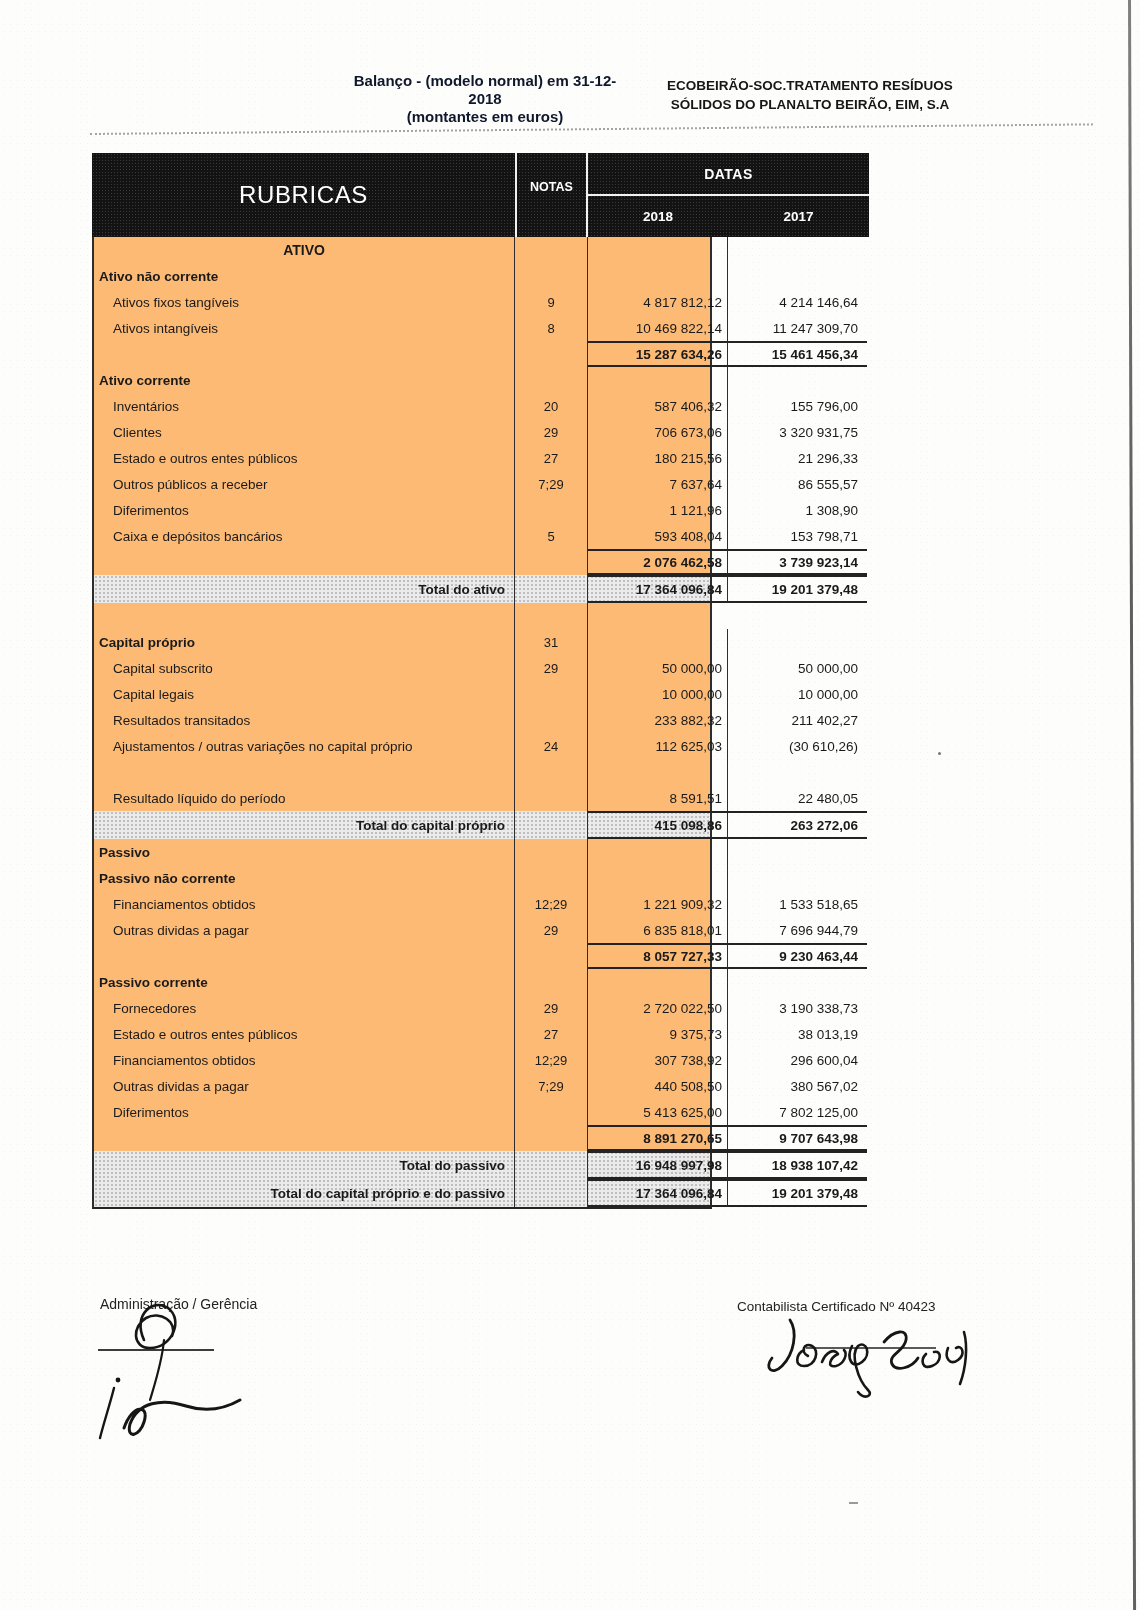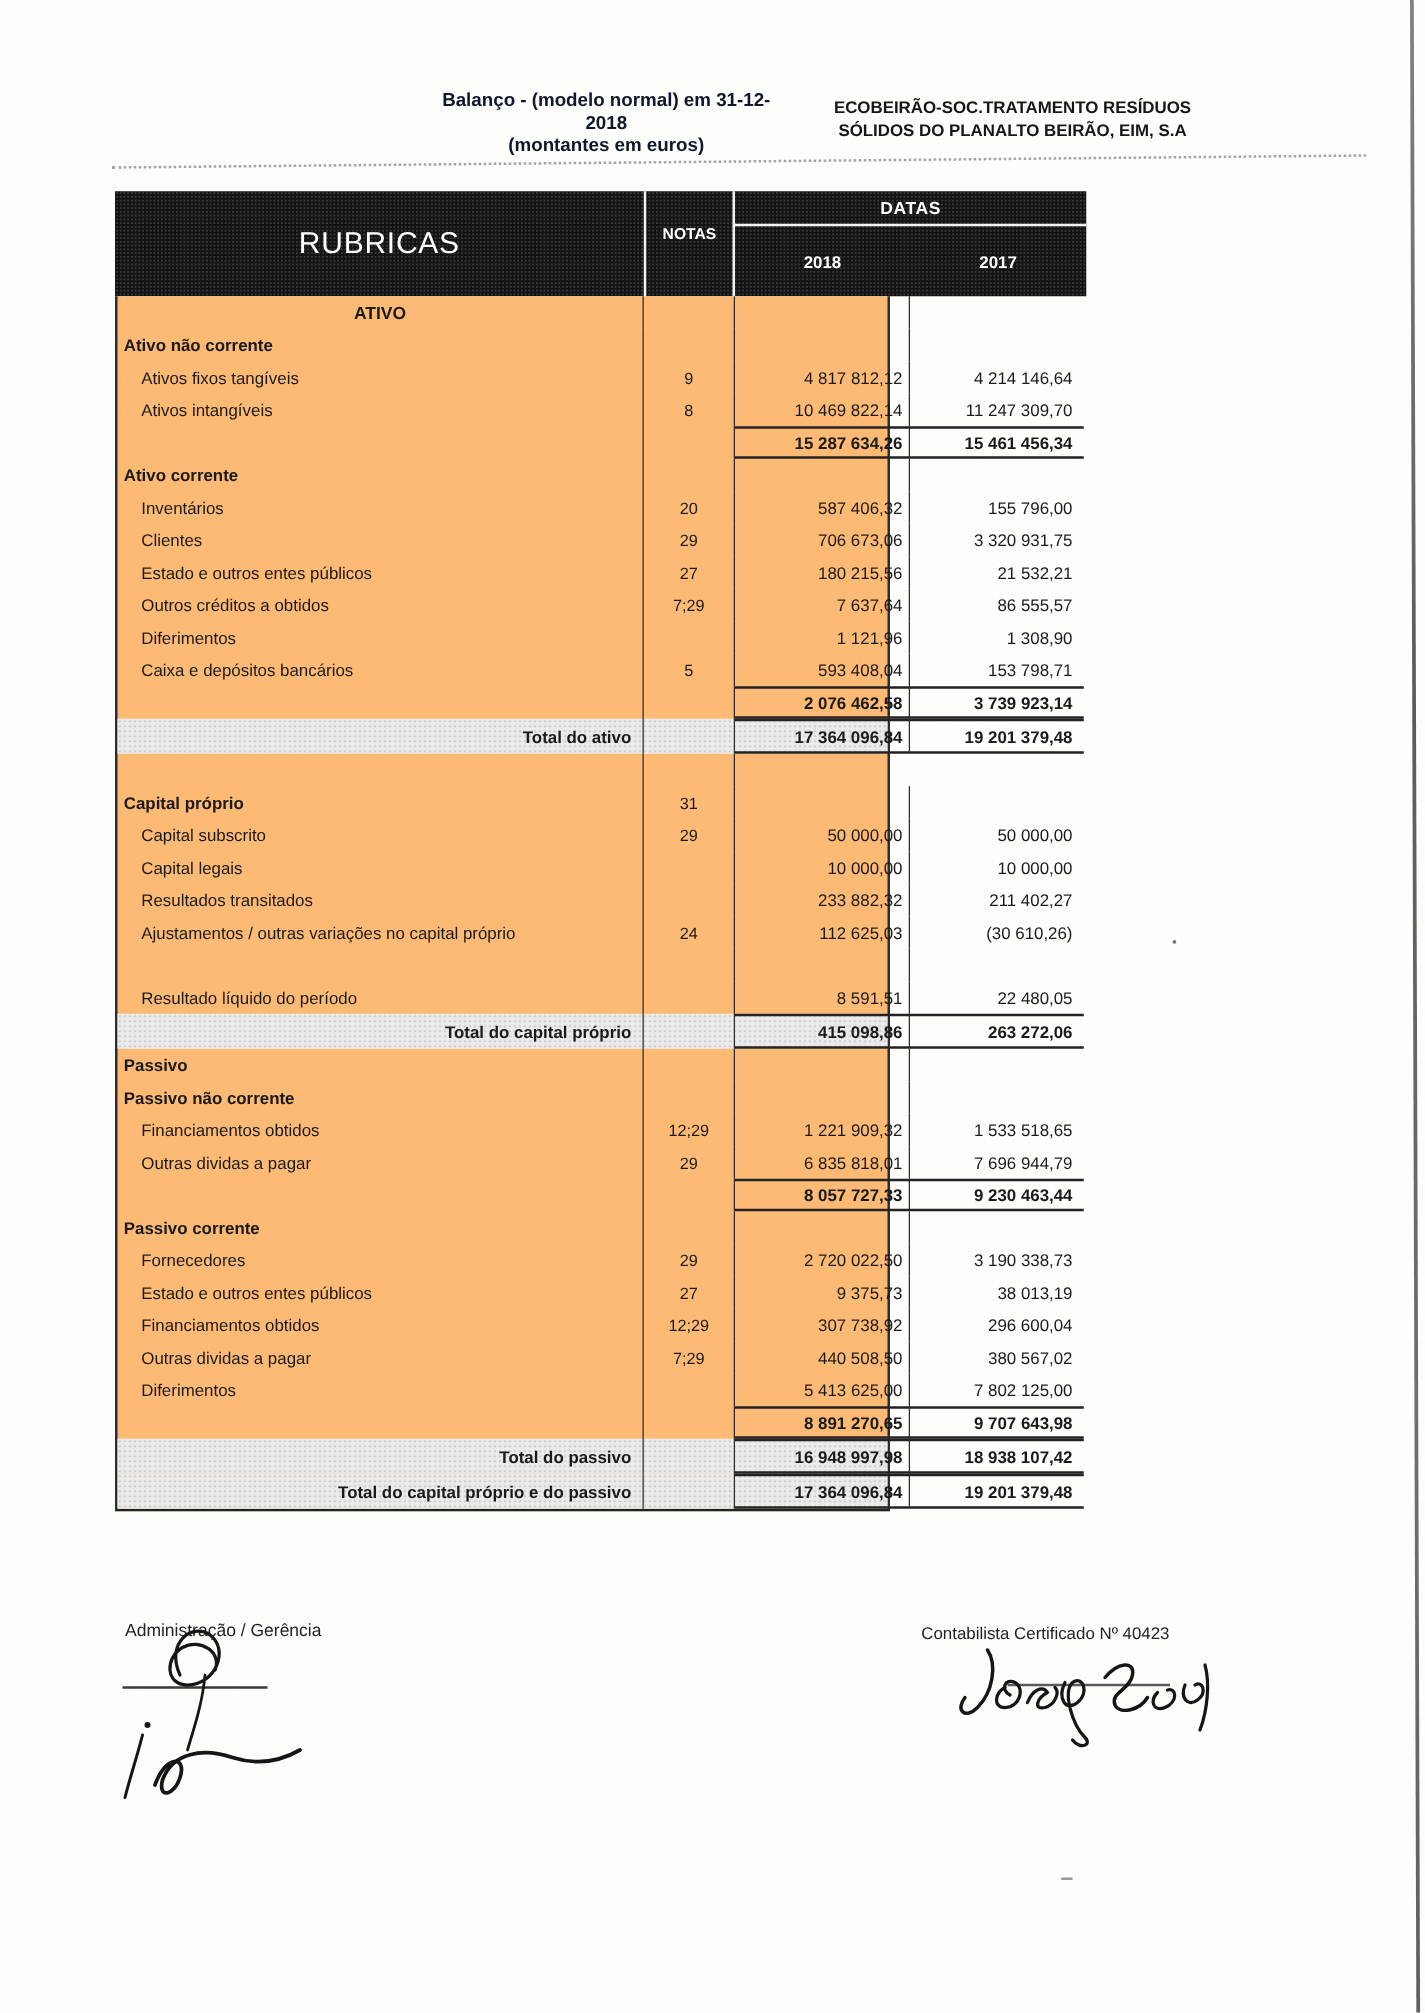--- a/index.html
+++ b/index.html
@@ -38,21 +38,21 @@
   .thead{
     height:84px;display:grid;grid-template-columns:423px 73px 281px;
     background-color:#131313;
     background-image:radial-gradient(rgba(255,255,255,0.16) 0.7px, transparent 0.9px);
     background-size:3px 3px;color:#fff;
   }
   .h-rubricas{display:flex;align-items:center;justify-content:center;font-weight:normal;font-size:24px;letter-spacing:.6px;}
   .h-notas{border-left:2.5px solid #f2f2f2;border-right:2.5px solid #f2f2f2;
     display:flex;align-items:center;justify-content:center;font-weight:bold;font-size:12.5px;padding-bottom:16px;box-sizing:border-box;}
   .h-datas-wrap{display:flex;flex-direction:column;}
-  .h-datas{height:28px;box-sizing:border-box;border-bottom:2.5px solid #f2f2f2;
+  .h-datas{height:43px;box-sizing:border-box;border-bottom:2.5px solid #f2f2f2;
     display:flex;align-items:center;justify-content:center;font-weight:bold;font-size:14px;letter-spacing:.5px;}
   .h-years{flex:1;display:grid;grid-template-columns:140px 141px;}
   .h-year{display:flex;align-items:center;justify-content:center;font-weight:bold;font-size:13.5px;}
 
   .tbody{
     box-sizing:border-box;width:620px;background:#fdba74;
     border-left:2px solid #2d2d2d;border-right:2px solid #2d2d2d;border-bottom:2.5px solid #232323;
   }
   .trow{display:grid;grid-template-columns:421px 73px 140px 139px;height:26px;font-size:13.5px;}
   .trow>div{display:flex;align-items:center;box-sizing:border-box;}
@@ -154,24 +154,24 @@
     <div class="trow item">
         <div class="c1">Clientes</div>
         <div class="c2">29</div>
         <div class="c3">706 673,06</div>
         <div class="c4">3 320 931,75</div>
       </div>
     <div class="trow item">
         <div class="c1">Estado e outros entes públicos</div>
         <div class="c2">27</div>
         <div class="c3">180 215,56</div>
-        <div class="c4">21 532,21</div>
-      </div>
-    <div class="trow item">
-        <div class="c1">Outros créditos a obtidos</div>
+        <div class="c4">21 296,33</div>
+      </div>
+    <div class="trow item">
+        <div class="c1">Outros públicos a receber</div>
         <div class="c2">7;29</div>
         <div class="c3">7 637,64</div>
         <div class="c4">86 555,57</div>
       </div>
     <div class="trow item">
         <div class="c1">Diferimentos</div>
         <div class="c2"></div>
         <div class="c3">1 121,96</div>
         <div class="c4">1 308,90</div>
       </div>

